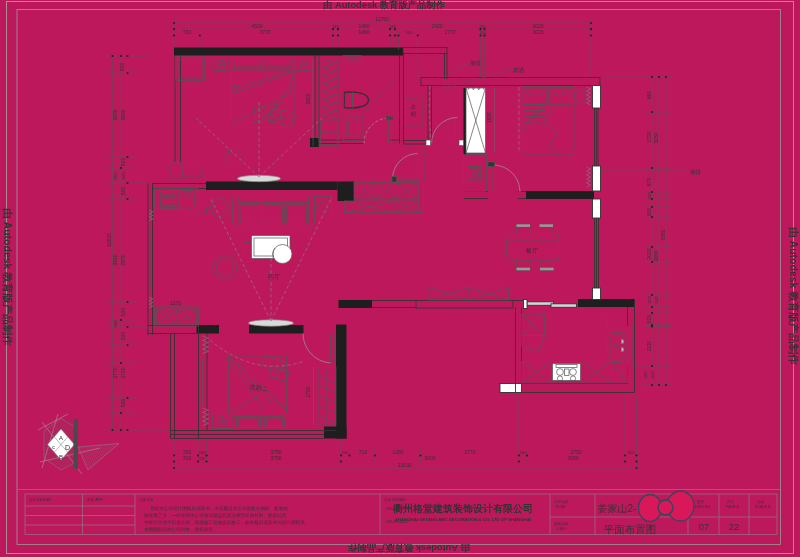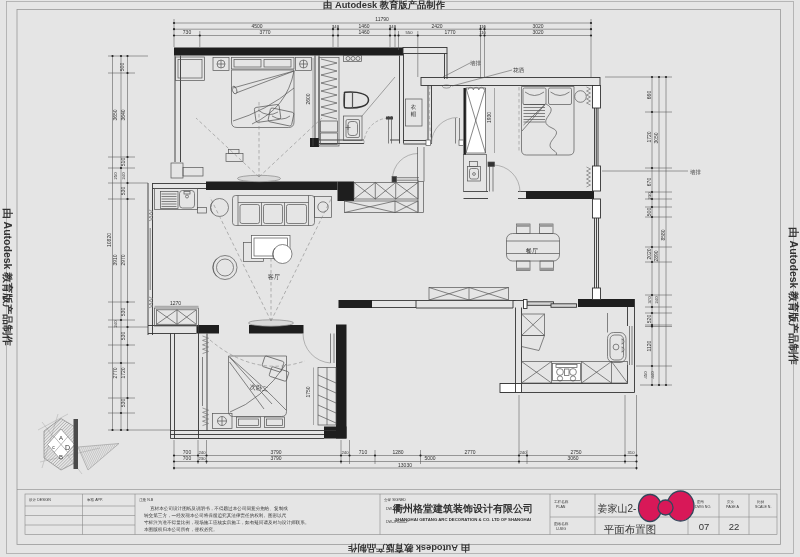--- a/index.html
+++ b/index.html
@@ -1,16 +1,16 @@
 <!DOCTYPE html>
 <html><head>
 <meta charset="utf-8">
 <style>
 html,body{margin:0;padding:0;background:#fff;}
-#page{position:relative;width:800px;height:557px;background:#e5e5e5;overflow:hidden;font-family:"Liberation Sans",sans-serif;}
+#page{position:relative;width:800px;height:557px;background:#be185d;overflow:hidden;font-family:"Liberation Sans",sans-serif;}
 svg{position:absolute;left:0;top:0;}
 text{font-family:"Liberation Sans",sans-serif;fill:#333;}
 </style>
 </head>
 <body>
 <div id="page">
 <svg width="800" height="557" viewBox="0 0 800 557">
 <defs>
 <pattern id="hatch" width="2.2" height="2.2" patternUnits="userSpaceOnUse" patternTransform="rotate(45)">
 <line x1="0" y1="0" x2="0" y2="2.2" stroke="#666" stroke-width="0.55"></line>

